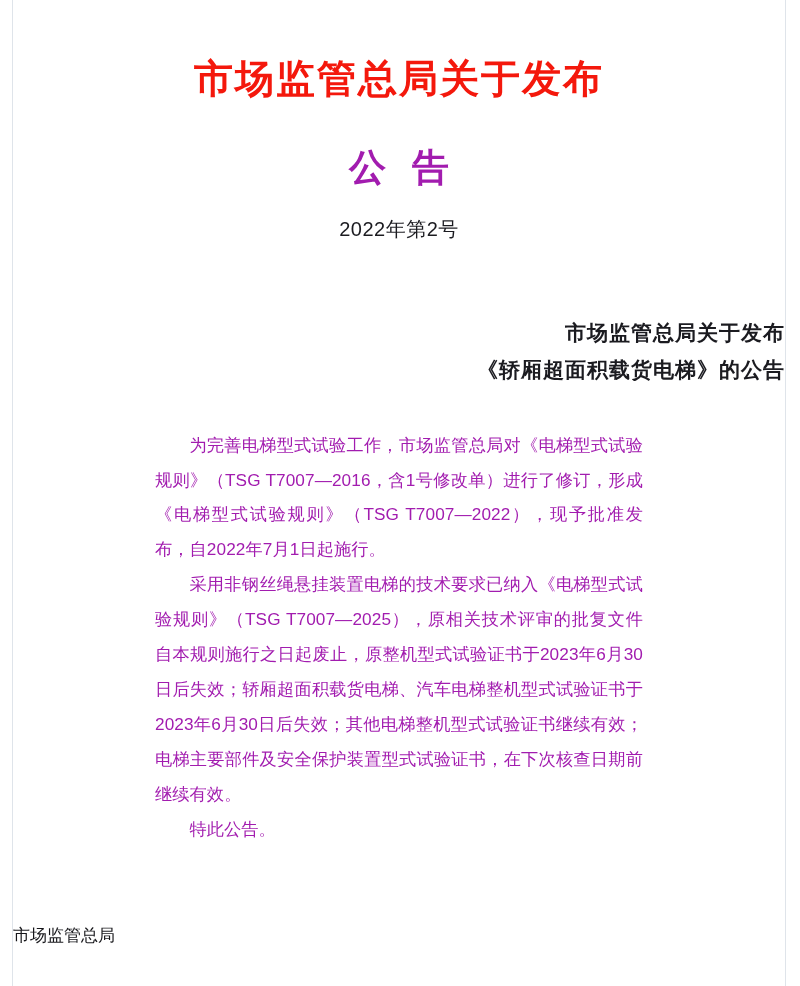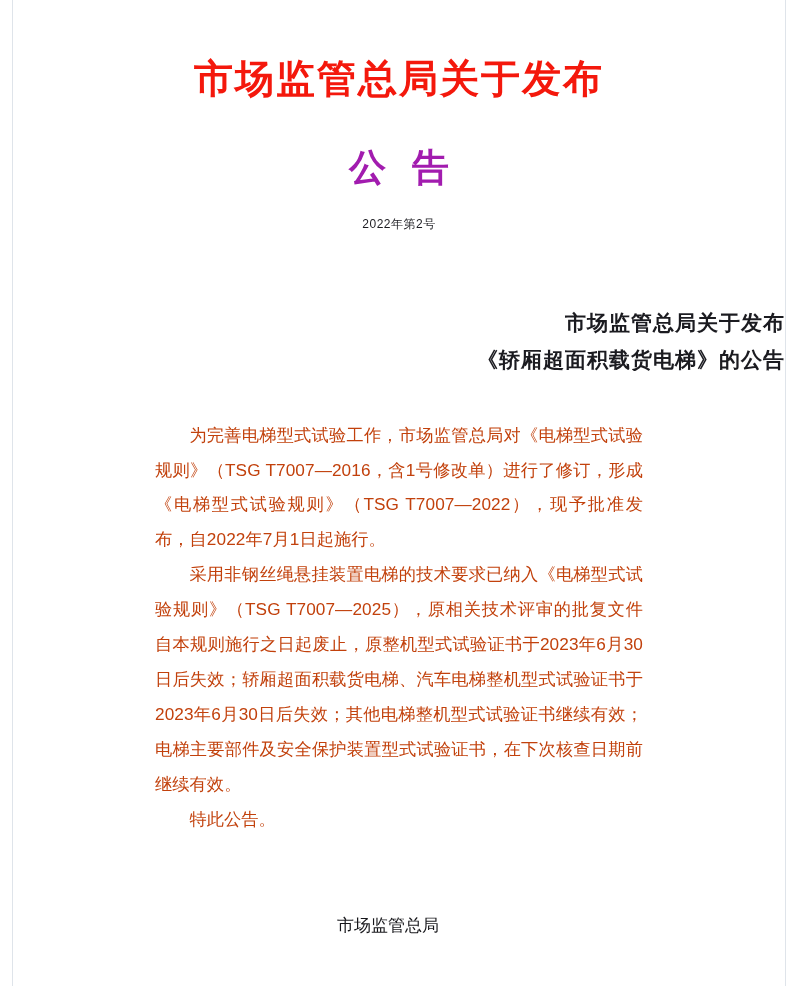--- a/index.html
+++ b/index.html
@@ -63,59 +63,59 @@
     font-size: 37px;
     font-weight: 700;
     letter-spacing: 26px;
     text-indent: 26px;
     line-height: 1.15;
   }
 
   .issue-no {
     margin-top: 27px;
     color: #1b1b20;
-    font-size: 12px;
+    font-size: 20px;
     font-weight: 400;
     letter-spacing: 0.5px;
   }
 
   
   .doc-title {
     margin-top: 72px;
     text-align: right;
     color: #1b1b20;
     font-size: 21px;
     font-weight: 700;
     line-height: 1.72;
     letter-spacing: 1px;
   }
   .doc-title .line { display: block; white-space: nowrap; }
 
   
   .body-block {
     margin: 40px auto 0 auto;
     width: 488px;
-    color: #c2410c;
+    color: #a21caf;
     font-size: 17.2px;
     line-height: 2.03;
     text-align: justify;
     text-justify: inter-ideograph;
     letter-spacing: 0.1px;
   }
 
   .body-block p {
     margin: 0;
     text-indent: 2em;
   }
 
   
   .signature {
     margin-top: 72px;
     padding-right: 22px;
-    text-align: center;
+    text-align: left;
     color: #16161a;
     font-size: 17px;
     line-height: 1.95;
   }
   .signature .line { display: block; }
 </style>
 </head>
 <body>
 
 <div class="page">

